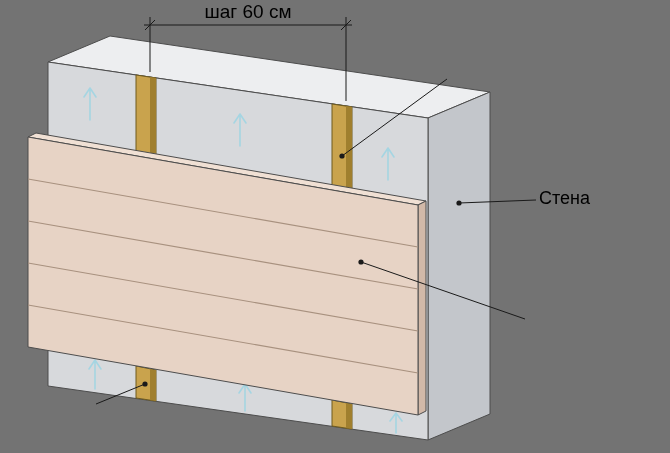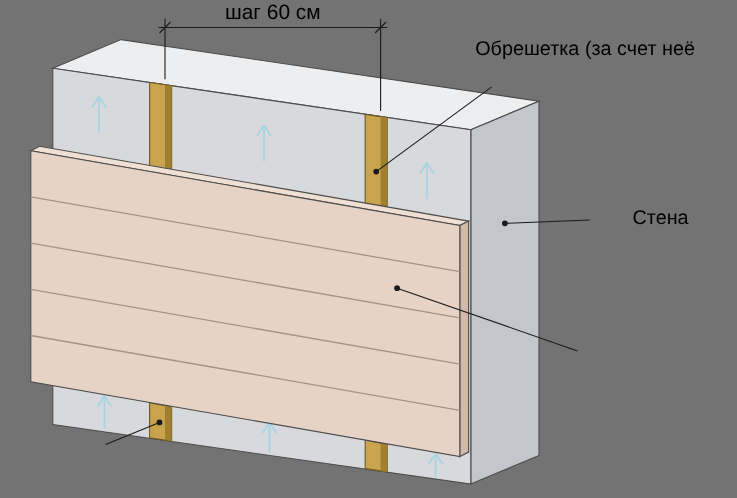--- a/index.html
+++ b/index.html
@@ -29,21 +29,21 @@
     line-height: 21px;
   }
   .label-dim {
     left: 148px;
     top: 1px;
     width: 200px;
     text-align: center;
     font-size: 19px;
   }
   .label-battens { left: 432px; top: 34px; }
-  .label-wall { left: 539px; top: 188px; margin-left: 36px; }
+  .label-wall { left: 539px; top: 188px; }
   .label-cladding { left: 526px; top: 311px; }
   .label-section { left: 8px; top: 395px; line-height: 22px; }
 </style>
 </head>
 <body>
 
 <div class="stage">
 
   <svg width="670" height="453" viewBox="0 0 670 453">
 
@@ -104,20 +104,19 @@
       <line x1="525" y1="319" x2="361" y2="262"></line>
       <circle cx="361" cy="262" r="2.6" fill="var(--leader)" stroke="none"></circle>
       <line x1="96" y1="404" x2="145" y2="384"></line>
       <circle cx="145" cy="384" r="2.6" fill="var(--leader)" stroke="none"></circle>
     </g>
   </svg>
 
   <div class="label label-dim">шаг 60 см</div>
 
   <div class="label label-battens">
-    <div>Обрешетка (за счет неё</div>
   </div>
 
   <div class="label label-wall">Стена</div>
 
 
 
 </div>
 
 </body></html>

